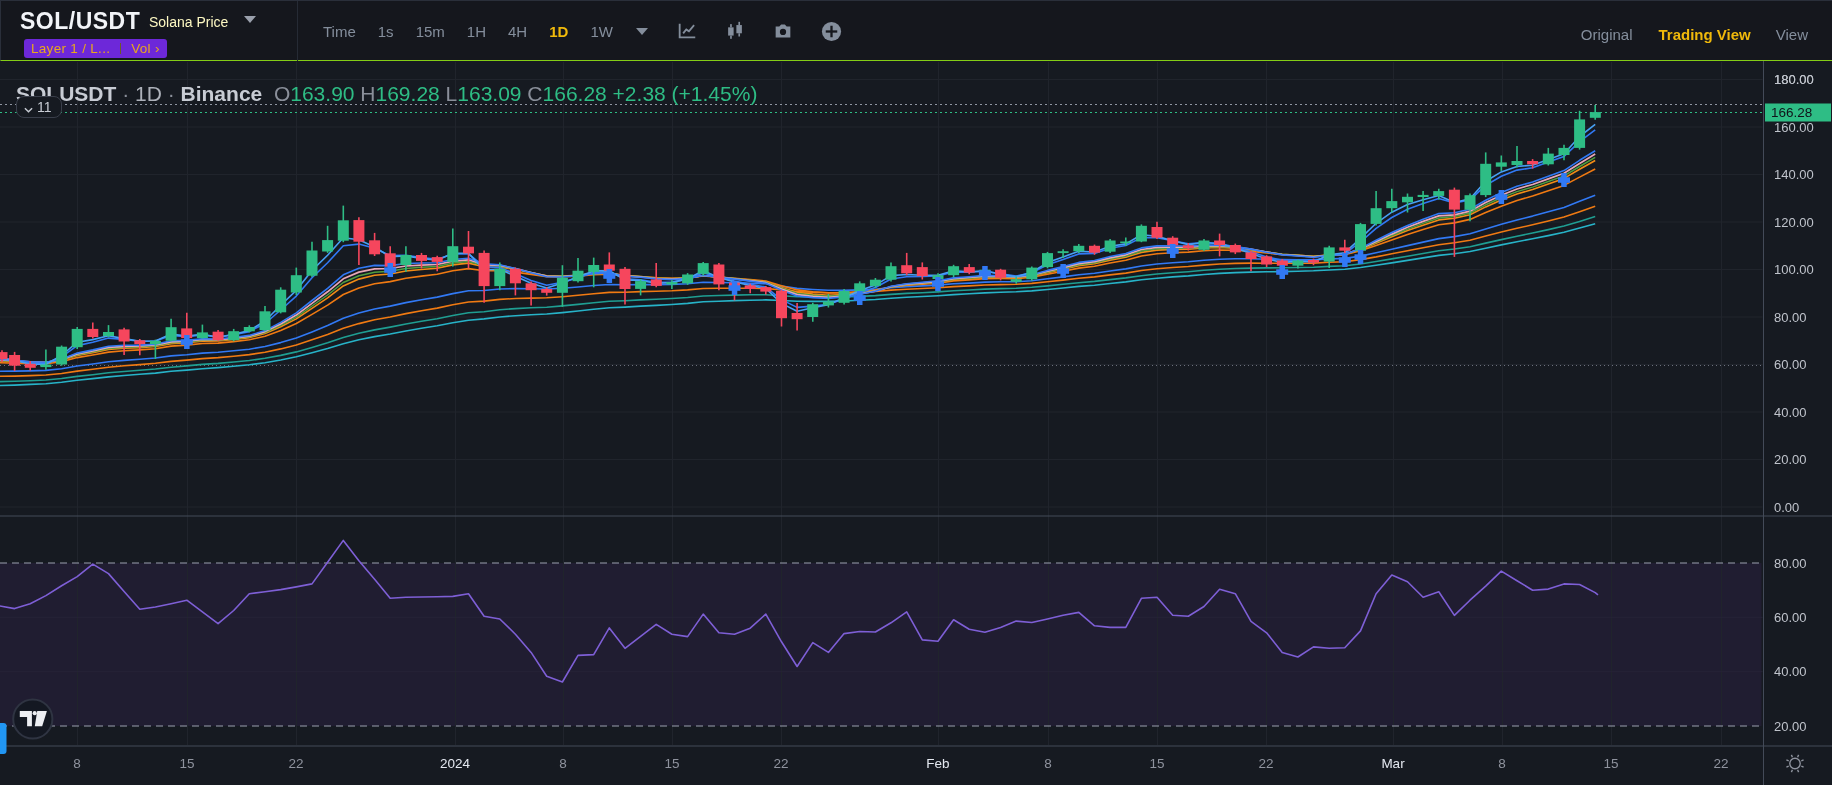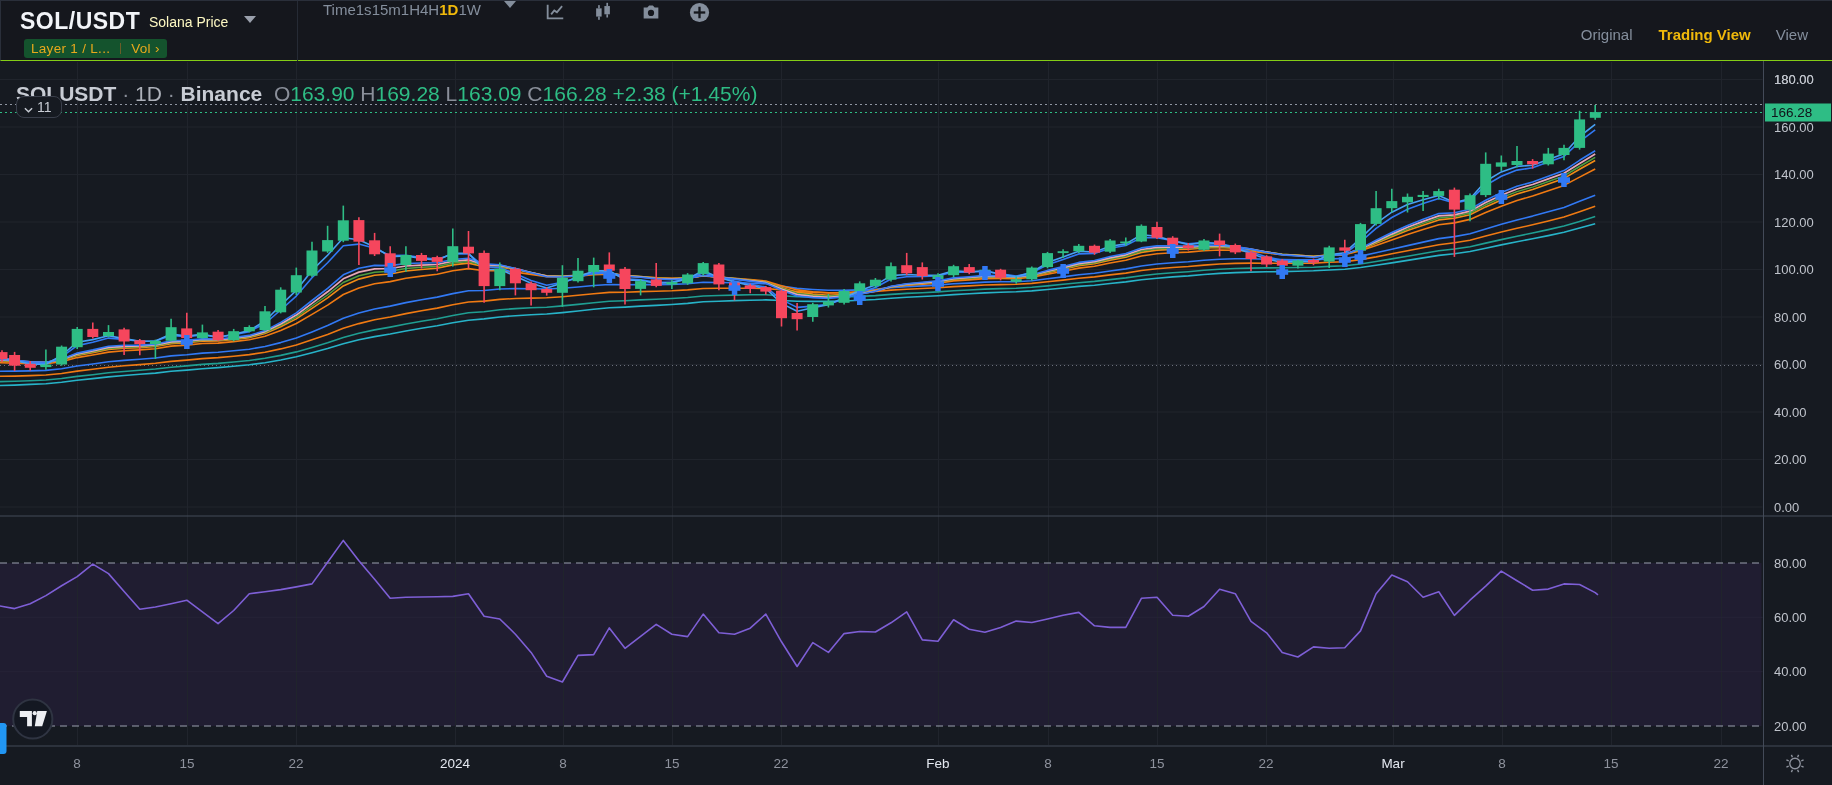--- a/index.html
+++ b/index.html
@@ -1,25 +1,25 @@
 <!DOCTYPE html>
 <html><head><meta charset="utf-8"><style>
 *{margin:0;padding:0;box-sizing:border-box}
 body{width:1832px;height:785px;background:#161a21;font-family:"Liberation Sans",sans-serif;overflow:hidden;position:relative}
 .topbar{position:absolute;left:0;top:0;width:1832px;height:61px;background:#15171d;border-bottom:1px solid #84cc16;border-top:1px solid #2a2f3a;border-left:1px solid #2a2f3a;z-index:5}
 .vsep{position:absolute;top:0;height:60px;width:1px;background:#262b35}
 .sym{position:absolute;left:19px;top:7px;font-size:23px;font-weight:bold;color:#f2f4f8;letter-spacing:0.5px}
 .sollink{position:absolute;left:148px;top:13px;font-size:14px;color:#fef9c3;}
 .caret{position:absolute;left:243px;top:15px;width:0;height:0;border-left:6px solid transparent;border-right:6px solid transparent;border-top:7px solid #9aa0ac}
-.tag{position:absolute;left:23px;top:38px;height:19px;background:#14532d;border-radius:3px;display:flex;align-items:center;font-size:13.5px;padding:0 7px;letter-spacing:0.3px}
+.tag{position:absolute;left:23px;top:38px;height:19px;background:#6d28d9;border-radius:3px;display:flex;align-items:center;font-size:13.5px;padding:0 7px;letter-spacing:0.3px}
 .tag .t1{color:#e8a81c}
 .tag .div{width:1px;height:11px;background:#6b5c28;margin:0 10px}
 .tag .t2{color:#e8a81c}
-.tfbar{position:absolute;top:0;left:296px;height:60px;display:flex;color:#848e9c;font-size:15px}
-.tf{}
+.tfbar{position:absolute;top:0;left:296px;height:60px;display:flex;align-items:center;color:#848e9c;font-size:15px}
+.tf{margin-left:22px}
 .tf.act{color:#f0b90b;font-weight:bold}
 .rlinks{position:absolute;top:0;right:0;height:66px;display:flex;align-items:center;font-size:15px;color:#848e9c}
 .rlinks .tv{color:#f0b90b;font-weight:bold}
 .legend{position:absolute;left:16px;top:82px;font-size:21px;color:#aeb2bb;z-index:4}
 .legend b{color:#c8ccd4;font-weight:bold}
 .legend .pre{color:#8a8f9a}
 .legend .grn{color:#2ebd85}
 .btn11{position:absolute;left:16px;top:96px;width:46px;height:22px;border:1px solid #3a3f4b;border-radius:8px;background:#161a21;color:#c8ccd4;font-size:14px;line-height:20px;z-index:4;padding-left:7px}
 .btn11 svg{vertical-align:-1px;margin-right:4px}
 </style></head>

